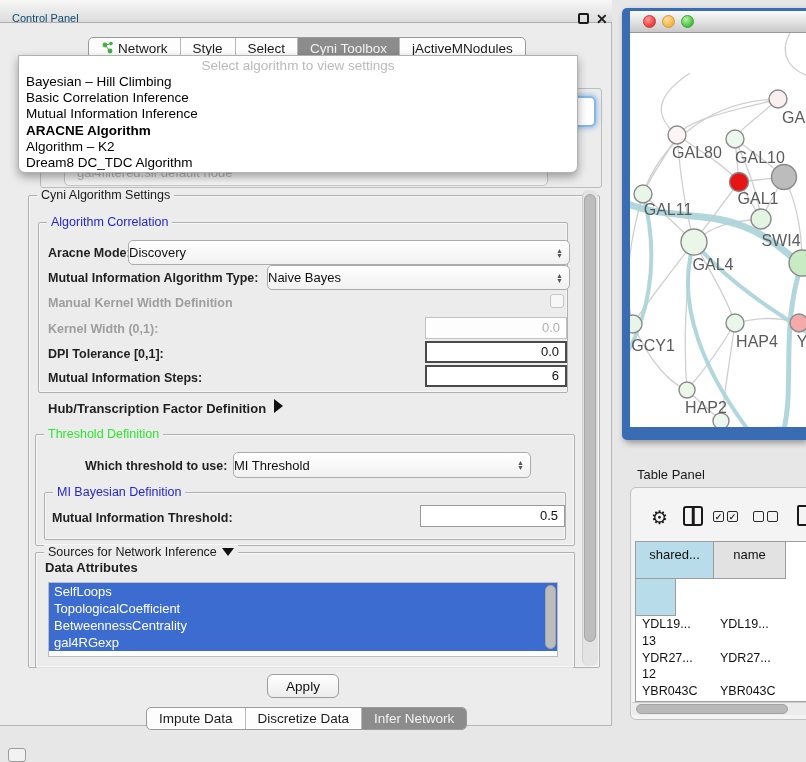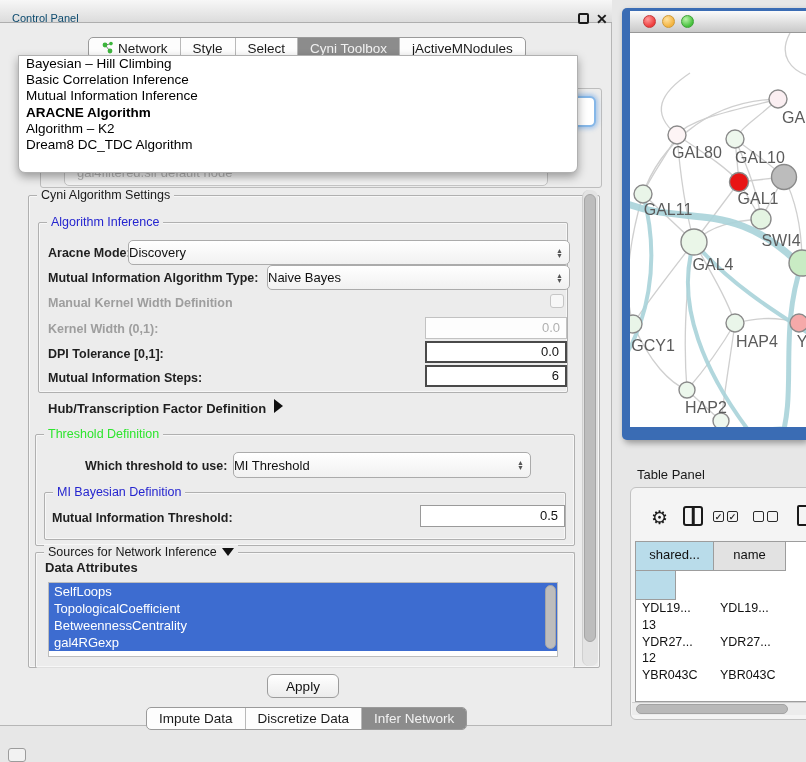--- a/index.html
+++ b/index.html
@@ -65,21 +65,21 @@
   .net-canvas{left:630px;top:33px;width:176px;height:394px;background:#fff;overflow:hidden}
   
   .tp-title{left:637px;top:467px;font-size:13px;color:#1a1a1a}
   .tp-box{left:630px;top:487px;width:180px;height:233px;background:#f4f4f4;border:1px solid #c2c2c2;border-radius:6px 0 0 6px;box-sizing:border-box;overflow:hidden}
   .gear-icon{font-size:19px;color:#1a1a1a}
   .cols-icon{width:20px;height:20px;border:2.5px solid #1a1a1a;border-radius:3px;box-sizing:border-box;position:relative}
   .cols-icon:after{content:"";position:absolute;left:50%;top:0;bottom:0;width:2.5px;background:#1a1a1a;transform:translateX(-50%)}
   .cb-icon{width:11px;height:11px;border:1.5px solid #2a2a2a;border-radius:2px;box-sizing:border-box;display:inline-flex;align-items:center;justify-content:center;font-size:9px;color:#2a2a2a;font-weight:bold}
   .doc-icon{width:16px;height:21px;border:2.5px solid #1a1a1a;border-radius:2px;box-sizing:border-box}
   .tbl{left:4px;top:53px;width:176px;border:1px solid #9d9d9d;box-sizing:border-box;background:#fff;position:absolute}
-  .tbl-hcell{height:29px;line-height:25px;text-align:center;font-size:13px;color:#111;border-right:1px solid #9d9d9d;box-sizing:border-box;float:left;border-bottom:1px solid #9d9d9d}
+  .tbl-hcell{height:37px;line-height:25px;text-align:center;font-size:13px;color:#111;border-right:1px solid #9d9d9d;box-sizing:border-box;float:left;border-bottom:1px solid #9d9d9d}
   .tbl-cell{height:16.8px;line-height:16.8px;font-size:12.5px;color:#111;float:left;box-sizing:border-box;padding-left:6px;white-space:nowrap;overflow:hidden}
   .hscroll{position:absolute;left:1px;right:1px;height:12px;background:#ececec;border-top:1px solid #cfcfcf}
   .hscroll-thumb{position:absolute;left:4px;top:1px;height:10px;width:152px;background:#b9b9b9;border-radius:5px;border:1px solid #a3a3a3;box-sizing:border-box}
   .corner-widget{left:8px;top:748px;width:18px;height:14px;border:1px solid #9c9c9c;border-radius:3px;background:#f2f2f2;box-sizing:border-box}
   .net-tab-icon svg{display:block}
 </style>
 </head>
 <body style="--selection: #3d6cd0; --frame-blue: #3a6cb4; --green-title: #2ee52e; --blue-title: #2525cf;">
 
 <div class="abs cp-window"></div>
@@ -113,36 +113,37 @@
     <div class="seg">
       <span>jActiveMNodules</span>
     </div>
   </div>
 
 <div class="abs bg-groupbox"></div>
 <div class="abs bg-focus-combo"></div>
 <div class="abs bg-table-combo">gal4filtered.sif default node</div>
 
 <div class="abs popup">
+  <div class="popup-header">Select algorithm to view settings</div>
   <div id="popup-items">
       <div class="popup-item">Bayesian – Hill Climbing</div>
       <div class="popup-item">Basic Correlation Inference</div>
       <div class="popup-item">Mutual Information Inference</div>
       <div class="popup-item sel">ARACNE Algorithm</div>
       <div class="popup-item">Algorithm – K2</div>
       <div class="popup-item">Dream8 DC_TDC Algorithm</div>
     </div>
 </div>
 
 <div class="abs gbox" style="left:28px;top:195px;width:572px;height:473px">
   <span class="gtitle black">Cyni Algorithm Settings</span>
 </div>
 
 <div class="abs gbox" style="left:38px;top:222px;width:530px;height:171px">
-  <span class="gtitle blue">Algorithm Inference</span>
+  <span class="gtitle blue">Algorithm Correlation</span>
 </div>
 <div class="abs lbl" style="left:48px;top:246px">Aracne Mode:</div>
 <div class="abs combo" style="left:128px;top:240px;width:442px;height:25px">
   <span>Discovery</span>
   <span class="stepper">
       <span>▲</span>
       <span>▼</span>
     </span>
 </div>
 <div class="abs lbl" style="left:48px;top:271px">Mutual Information Algorithm Type:</div>

